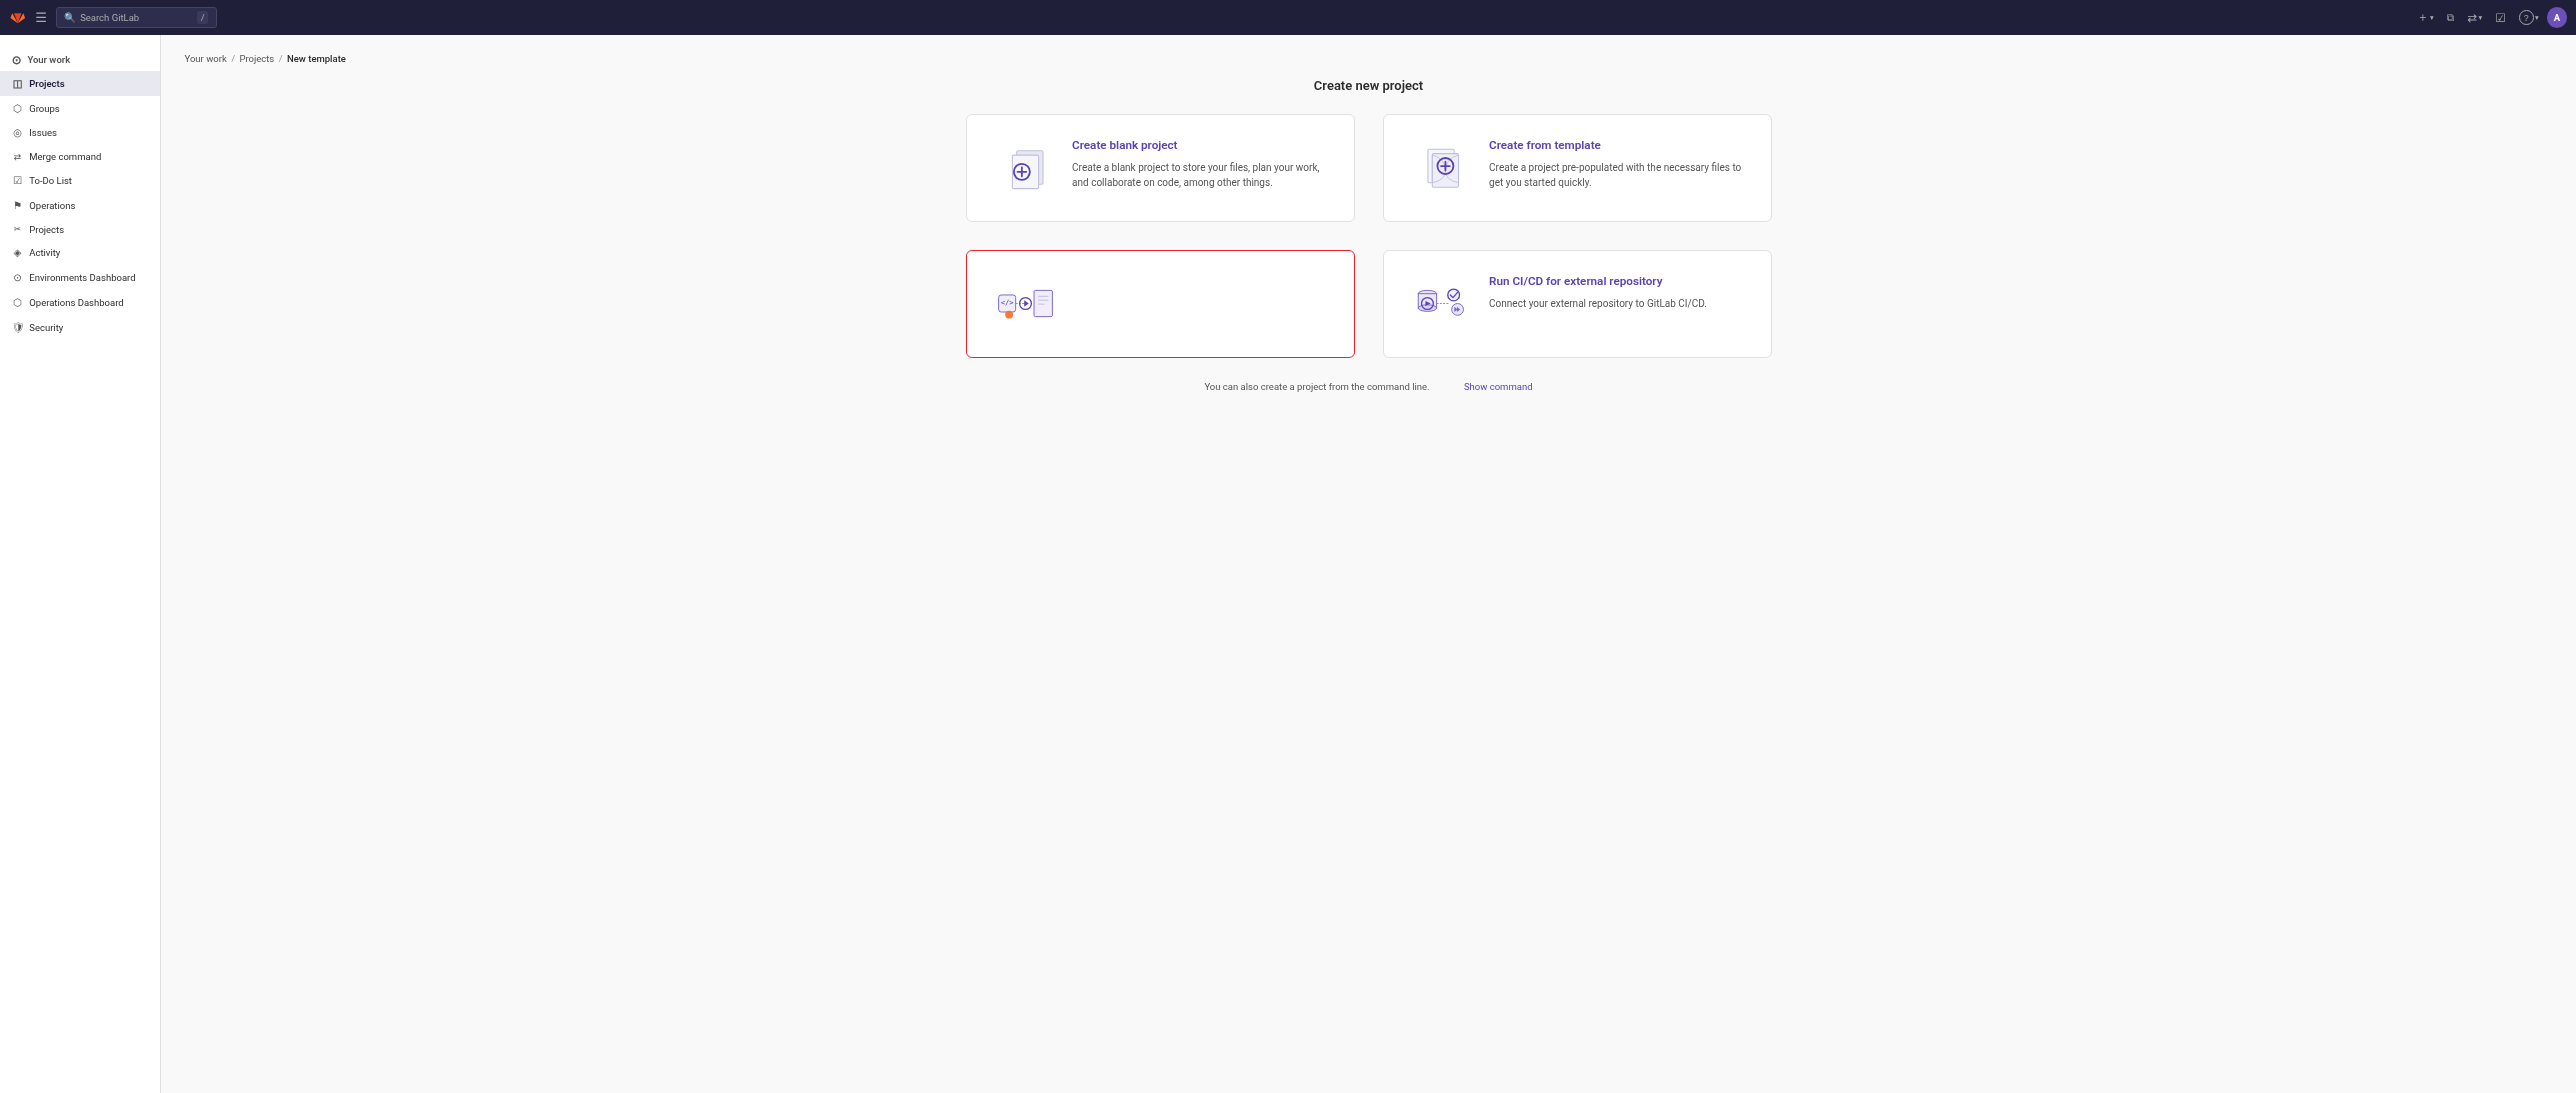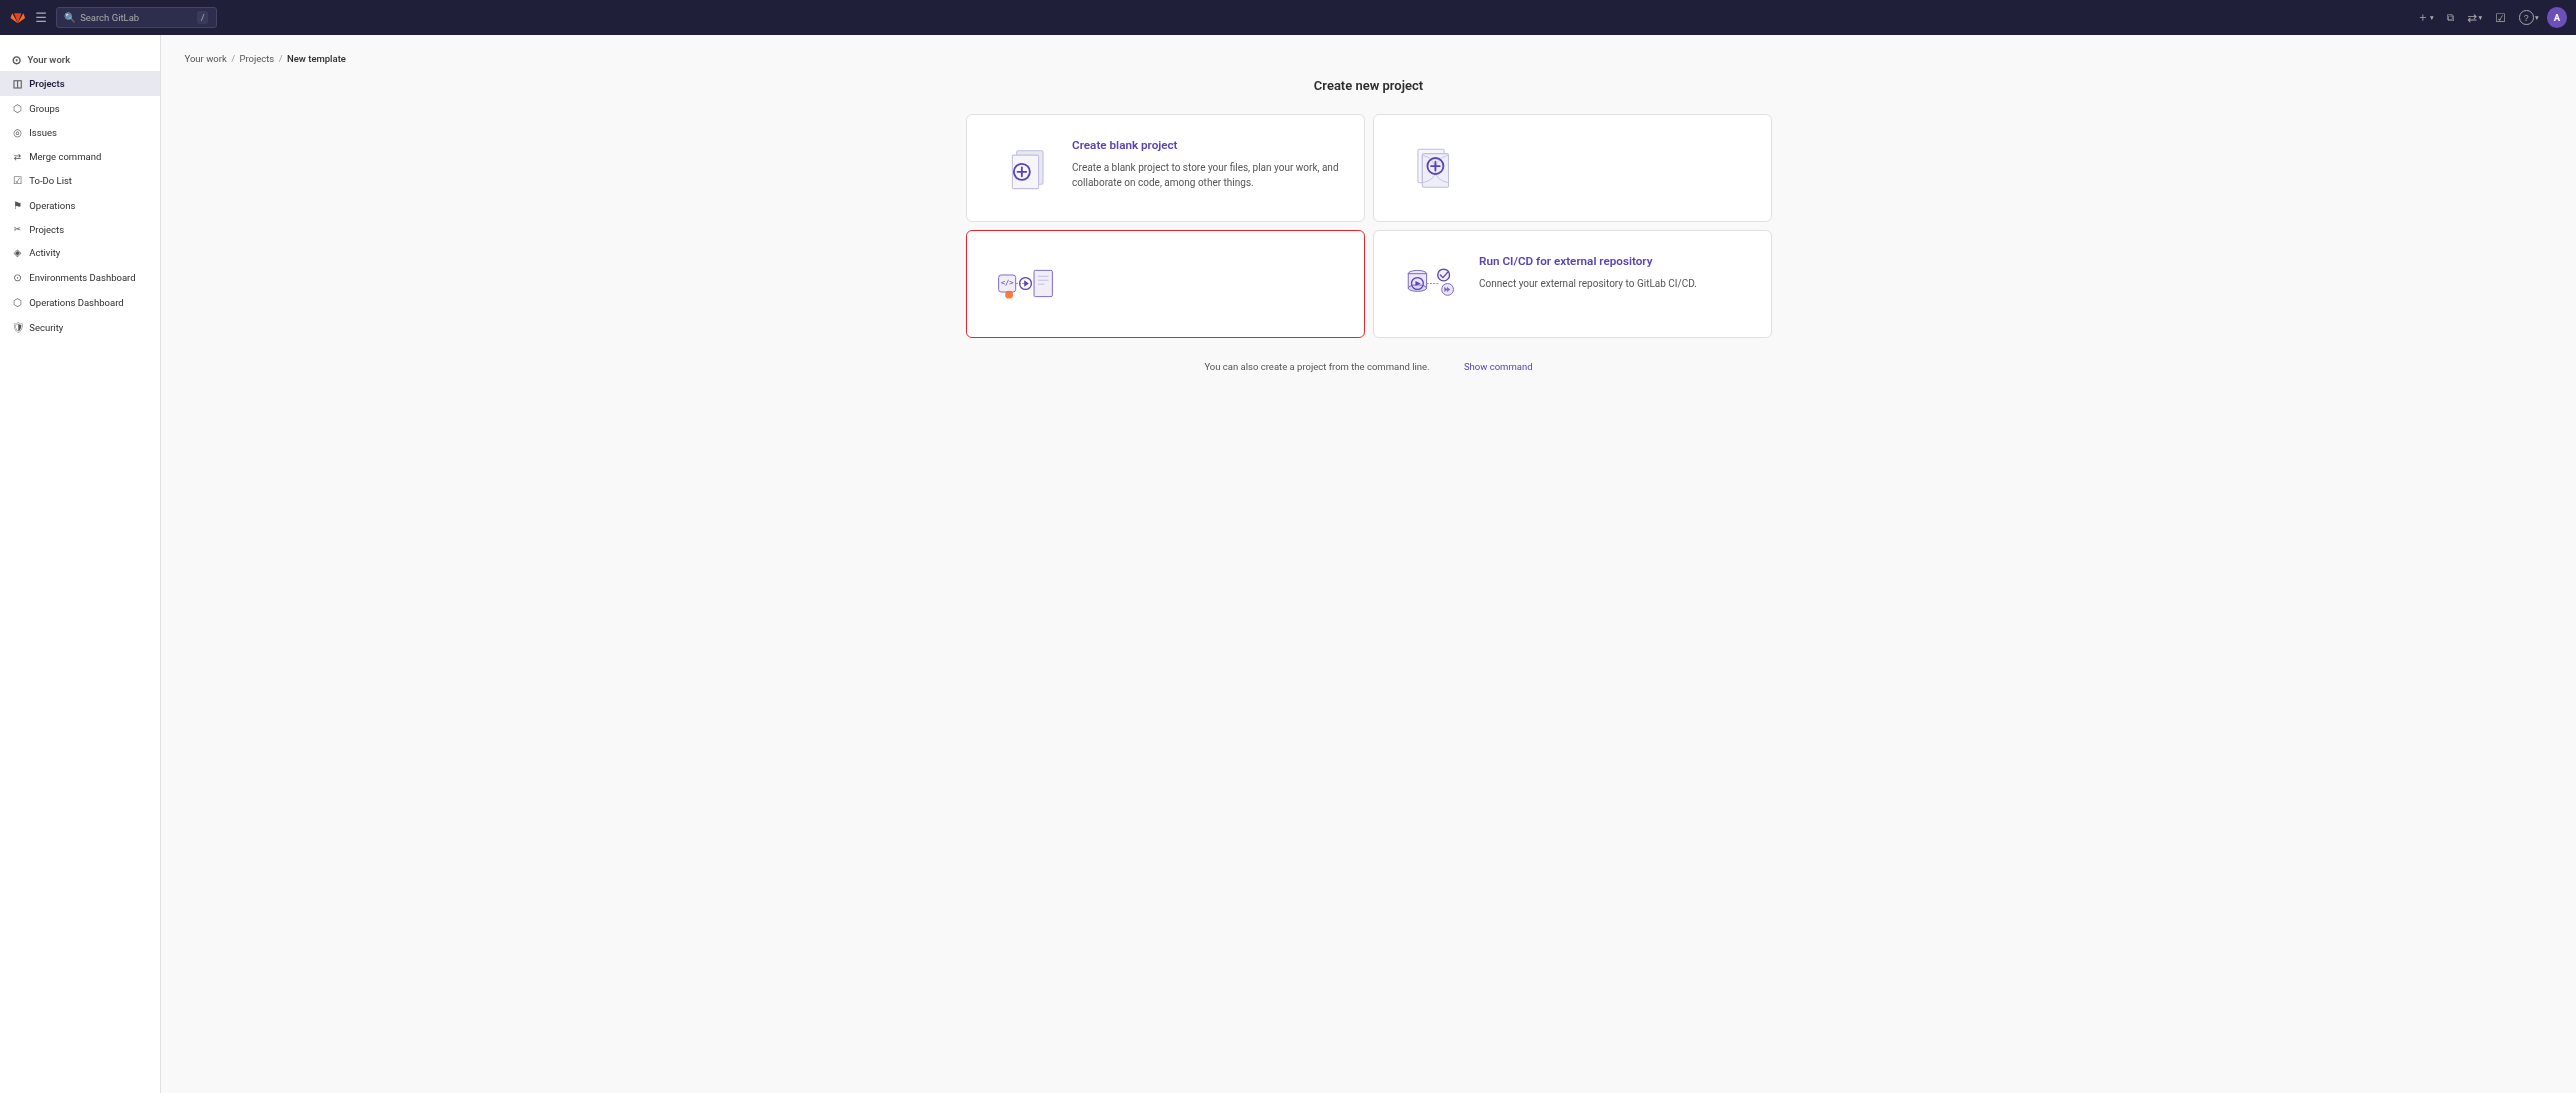--- a/index.html
+++ b/index.html
@@ -119,21 +119,21 @@
       font-size: 13px;
       font-weight: 600;
       color: #2d2d2d;
       margin-bottom: 20.5px;
     }
 
     
     .cards-grid {
       display: grid;
       grid-template-columns: 1fr 1fr;
-      gap: 8px;
+      gap: 28px;
       max-width: 806px;
       margin: 8px auto;
     }
     .card {
       background: #fff;
       border: 0.7px solid #e0e0e0;
       border-radius: 5.9px;
       padding: 23.5px 23.5px 23.5px 29px;
       display: flex;
       align-items: flex-start;
@@ -309,20 +309,24 @@
           <svg width="59" height="51" viewBox="0 0 80 70">
             <rect x="20" y="10" width="36" height="46" rx="2" fill="#f5f5fa" stroke="#c0bfe0" stroke-width="1.5"></rect>
             <rect x="26" y="16" width="36" height="46" rx="2" fill="#eeeef8" stroke="#c0bfe0" stroke-width="1.5"></rect>
 
             <path d="M26 18 Q44 22 44 40 Q44 22 62 18 L62 56 Q44 52 44 40 Q44 52 26 56 Z" fill="none" stroke="#c0bfe0" stroke-width="1.2"></path>
             <circle cx="44" cy="33" r="11" fill="none" stroke="#5943b5" stroke-width="2.5"></circle>
             <line x1="44" y1="27" x2="44" y2="39" stroke="#5943b5" stroke-width="2.5" stroke-linecap="round"></line>
             <line x1="38" y1="33" x2="50" y2="33" stroke="#5943b5" stroke-width="2.5" stroke-linecap="round"></line>
           </svg>
         </div>
+        <div class="card-text">
+          <div class="card-title">Create from template</div>
+          <div class="card-desc">Create a project pre-populated with the necessary files to get you started quickly.</div>
+        </div>
       </div>
 
       <div class="card highlighted">
         <div class="card-icon-area">
           <svg width="66" height="51" viewBox="0 0 90 70">
 
             <rect x="4" y="22" width="26" height="26" rx="4" fill="#f0eef8" stroke="#7b68cc" stroke-width="1.5"></rect>
             <text x="17" y="38" text-anchor="middle" font-size="11" fill="#5943b5" font-family="monospace">&lt;/&gt;</text>
 
             <rect x="58" y="15" width="28" height="40" rx="2" fill="#f0eef8" stroke="#7b68cc" stroke-width="1.5"></rect>

